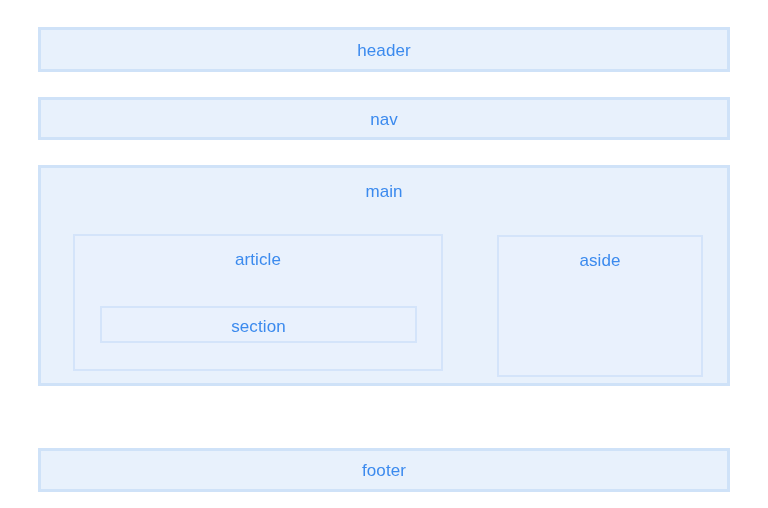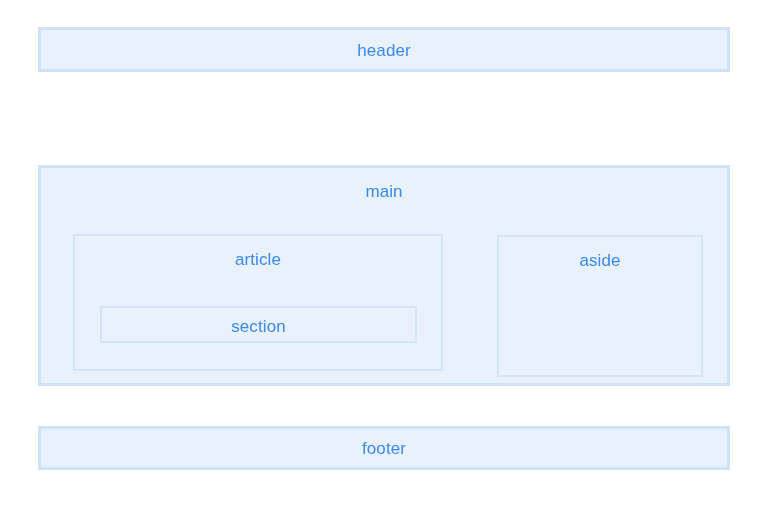--- a/index.html
+++ b/index.html
@@ -59,37 +59,40 @@
 
   
   .labeled-top > .box-label {
     top: 15px;
   }
 
   
   #header-box  { left: 38px;  top: 27px;  width: 692px; height: 45px;  }
   #nav-box     { left: 38px;  top: 97px;  width: 692px; height: 43px;  }
   #main-box    { left: 38px;  top: 165px; width: 692px; height: 221px; }
-  #footer-box  { left: 38px;  top: 426px; width: 692px; height: 44px;  }
+  #footer-box  { left: 38px;  top: 448px; width: 692px; height: 44px;  }
 
   #article-box { left: 32px;  top: 66px;  width: 370px; height: 137px; }
   #section-box { left: 25px;  top: 70px;  width: 317px; height: 37px;  }
   #aside-box   { left: 456px; top: 67px;  width: 206px; height: 142px; }
 
   #section-box > .box-label { top: 10px; }
 </style>
 </head>
 <body>
 
 <div id="diagram">
 
   <div class="box level1" id="header-box">
     <span class="box-label">header</span>
   </div>
 
+  <div class="box level1" id="nav-box">
+    <span class="box-label">nav</span>
+  </div>
 
   <div class="box labeled-top" id="main-box">
     <span class="box-label">main</span>
 
     <div class="box inner labeled-top" id="aside-box">
       <span class="box-label">aside</span>
     </div>
 
     <div class="box inner labeled-top" id="article-box">
       <span class="box-label">article</span>

